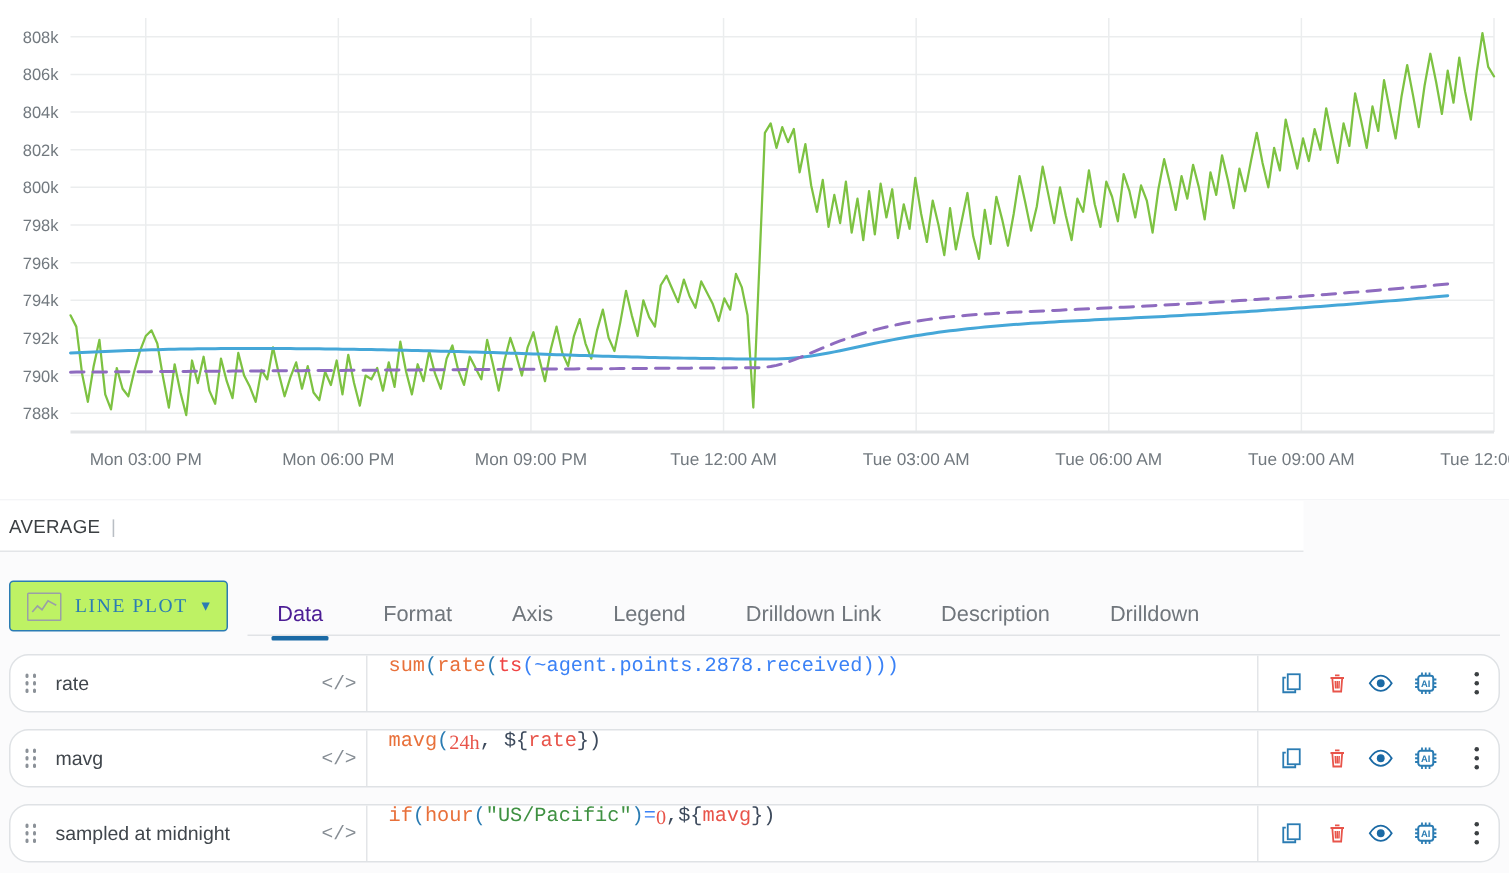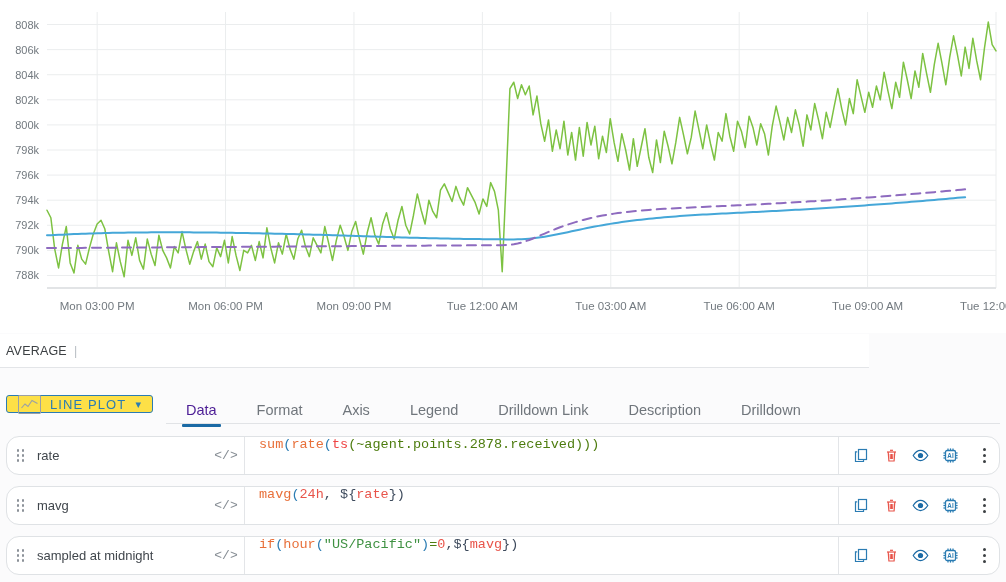--- a/index.html
+++ b/index.html
@@ -66,30 +66,31 @@
     position: absolute;
     left: 0; top: 378px;
     width: 1006px;
     height: 52px;
     display: flex;
     align-items: center;
     background: #fbfbfc;
   }
   .plot-type-btn {
     margin-left: 6px;
-    height: 18px;
+    height: 34px;
     border: 1px solid #2b7cb3;
     border-radius: 3px;
-    background: #fde047;
+    background: #bef264;
     display: flex;
     align-items: center;
     padding: 0 11px;
     box-sizing: border-box;
     cursor: pointer;
     flex: none;
+    font-family: Liberation Serif, serif;
   }
   .plot-type-icon {
     width: 21px; height: 17px;
     border: 1px solid #9aa0a6;
     border-radius: 1px;
     margin-right: 9px;
     display: block;
   }
   .plot-type-label {
     color: #2b7cb3;
@@ -241,24 +242,24 @@
     width: 3px; height: 3px;
     background: #3c4043;
     border-radius: 50%;
   }
 
   
   .t-fn     { color: #e8703a; }
   .t-paren  { color: #2b7cb3; }
   .t-ts     { color: #ef4444; }
   .t-plain  { color: #3d4a5c; }
-  .t-num    { color: #e8544a; }
+  .t-num    { color: #e8544a; font-family: Liberation Serif, serif; }
   .t-var    { color: #e8544a; }
   .t-str    { color: #3f9142; }
-  .t-op     { color: #4d7c0f; }
+  .t-op     { color: #3b82f6; }
 </style>
 </head>
 <body>
 
 <div id="app">
 
   <div class="chart-panel">
     <svg class="chart-svg" id="chart-svg" width="1006" height="333" viewBox="0 0 1006 333">
         <rect x="0" y="0" width="1006" height="333" fill="#ffffff"></rect>
         <line x1="47" y1="275.45454545454544" x2="996" y2="275.45454545454544" stroke="#ebedee" stroke-width="1"></line>

